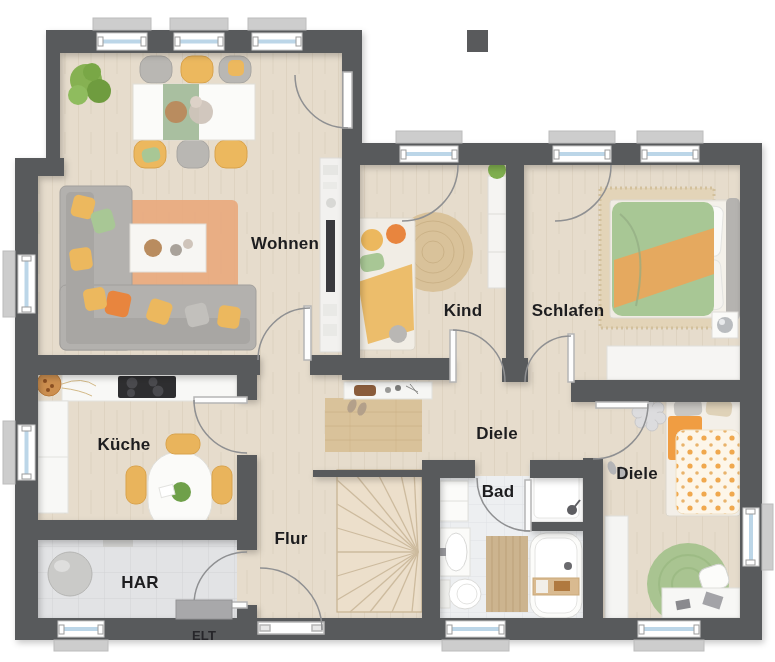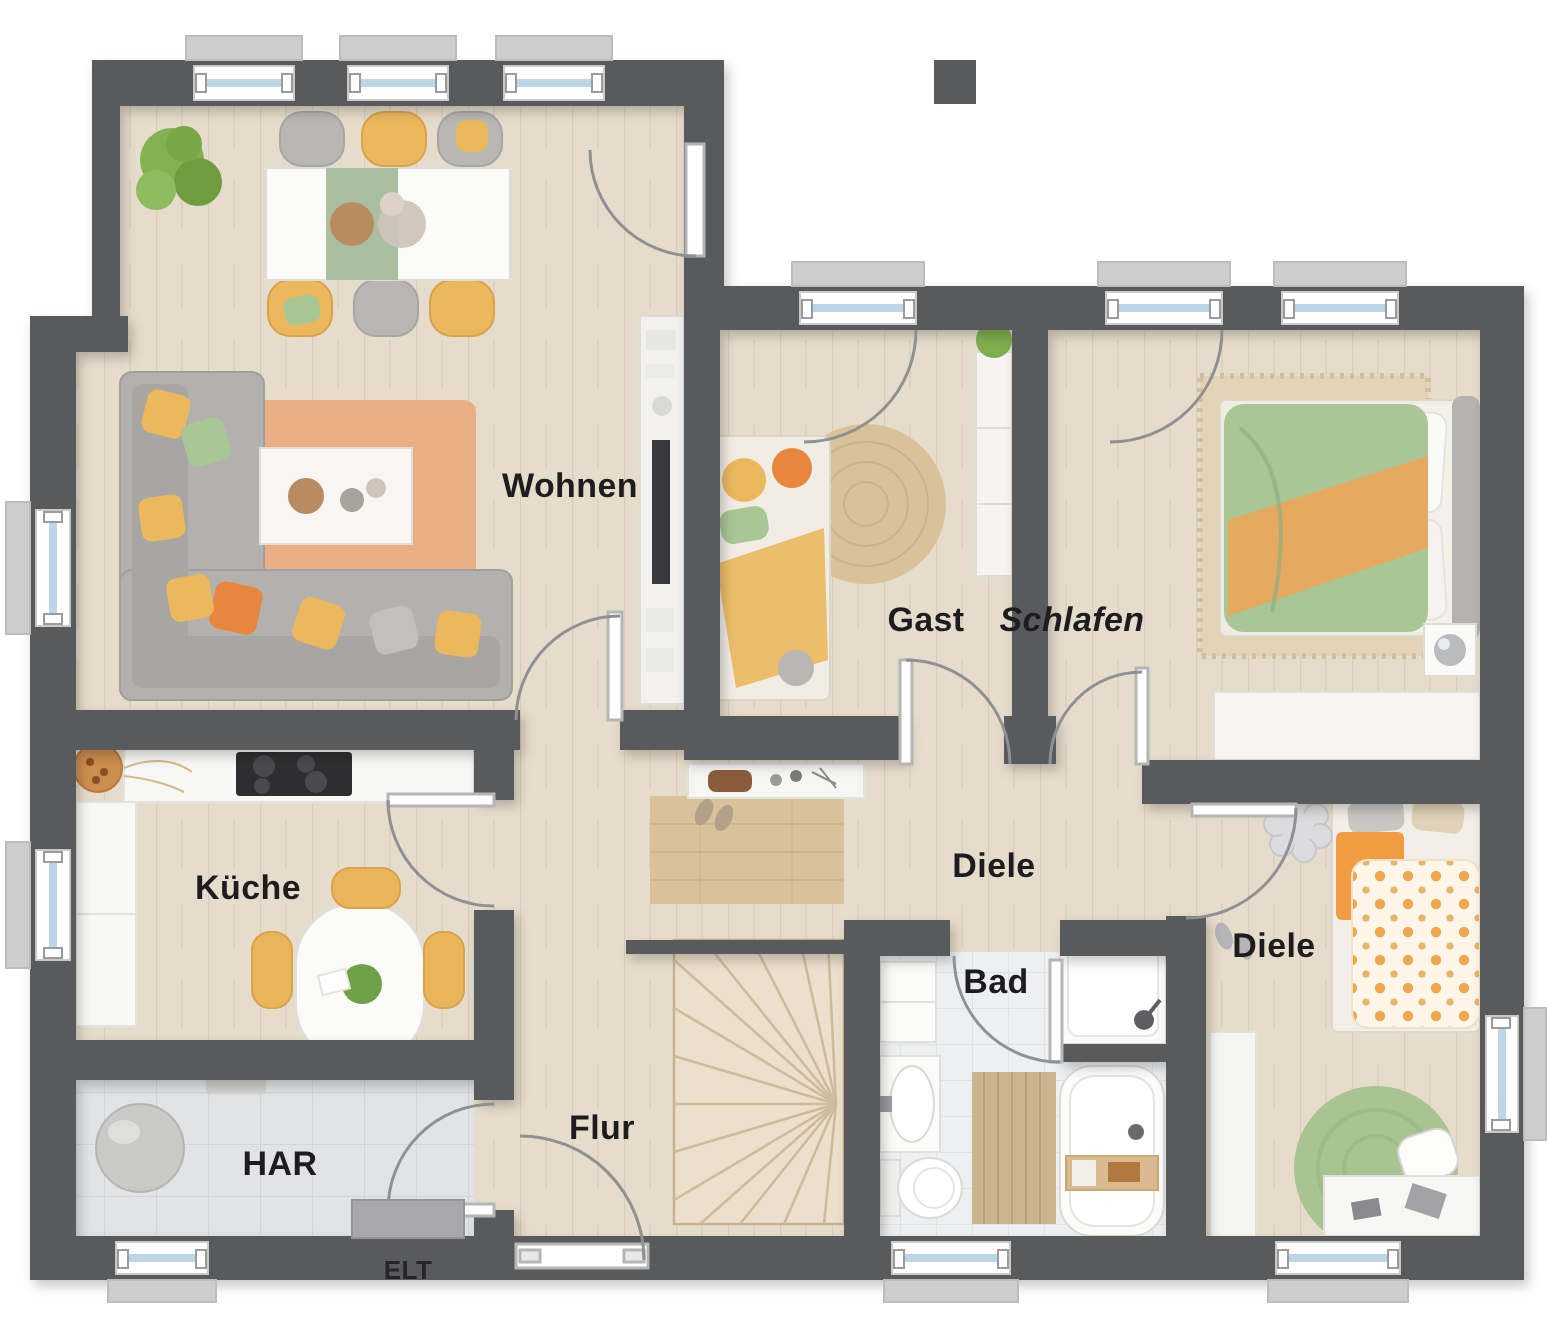--- a/index.html
+++ b/index.html
@@ -447,22 +447,22 @@
       <rect x="260" y="625" width="10" height="6" fill="#e8e8e8" stroke="#b5b5b5"></rect>
       <rect x="312" y="625" width="10" height="6" fill="#e8e8e8" stroke="#b5b5b5"></rect>
       <path d="M322,630 A62,62 0 0 0 260,568"></path>
     </g>
   </g>
 
   <rect x="176" y="600" width="56" height="19" fill="#a8a8aa" stroke="#949496"></rect>
 </svg>
 
 <div class="rl" style="left:285px;top:243px;">Wohnen</div>
-<div class="rl" style="left:463px;top:310px;">Gast</div>
-<div class="rl" style="left:536px;top:310px;font-style:italic;">Schlafen</div>
+<div class="rl" style="left:463px;top:310px;">Kind</div>
+<div class="rl" style="left:568px;top:310px;">Schlafen</div>
 <div class="rl" style="left:124px;top:444px;">Küche</div>
 <div class="rl" style="left:497px;top:433px;">Diele</div>
 <div class="rl" style="left:637px;top:473px;">Diele</div>
 <div class="rl" style="left:498px;top:491px;">Bad</div>
-<div class="rl" style="left:291px;top:564px;margin-left:10px;">Flur</div>
+<div class="rl" style="left:291px;top:538px;">Flur</div>
 <div class="rl" style="left:140px;top:582px;">HAR</div>
 <div class="rl small" style="left:204px;top:610px;">ELT</div>
 </div>
 
 </body></html>

